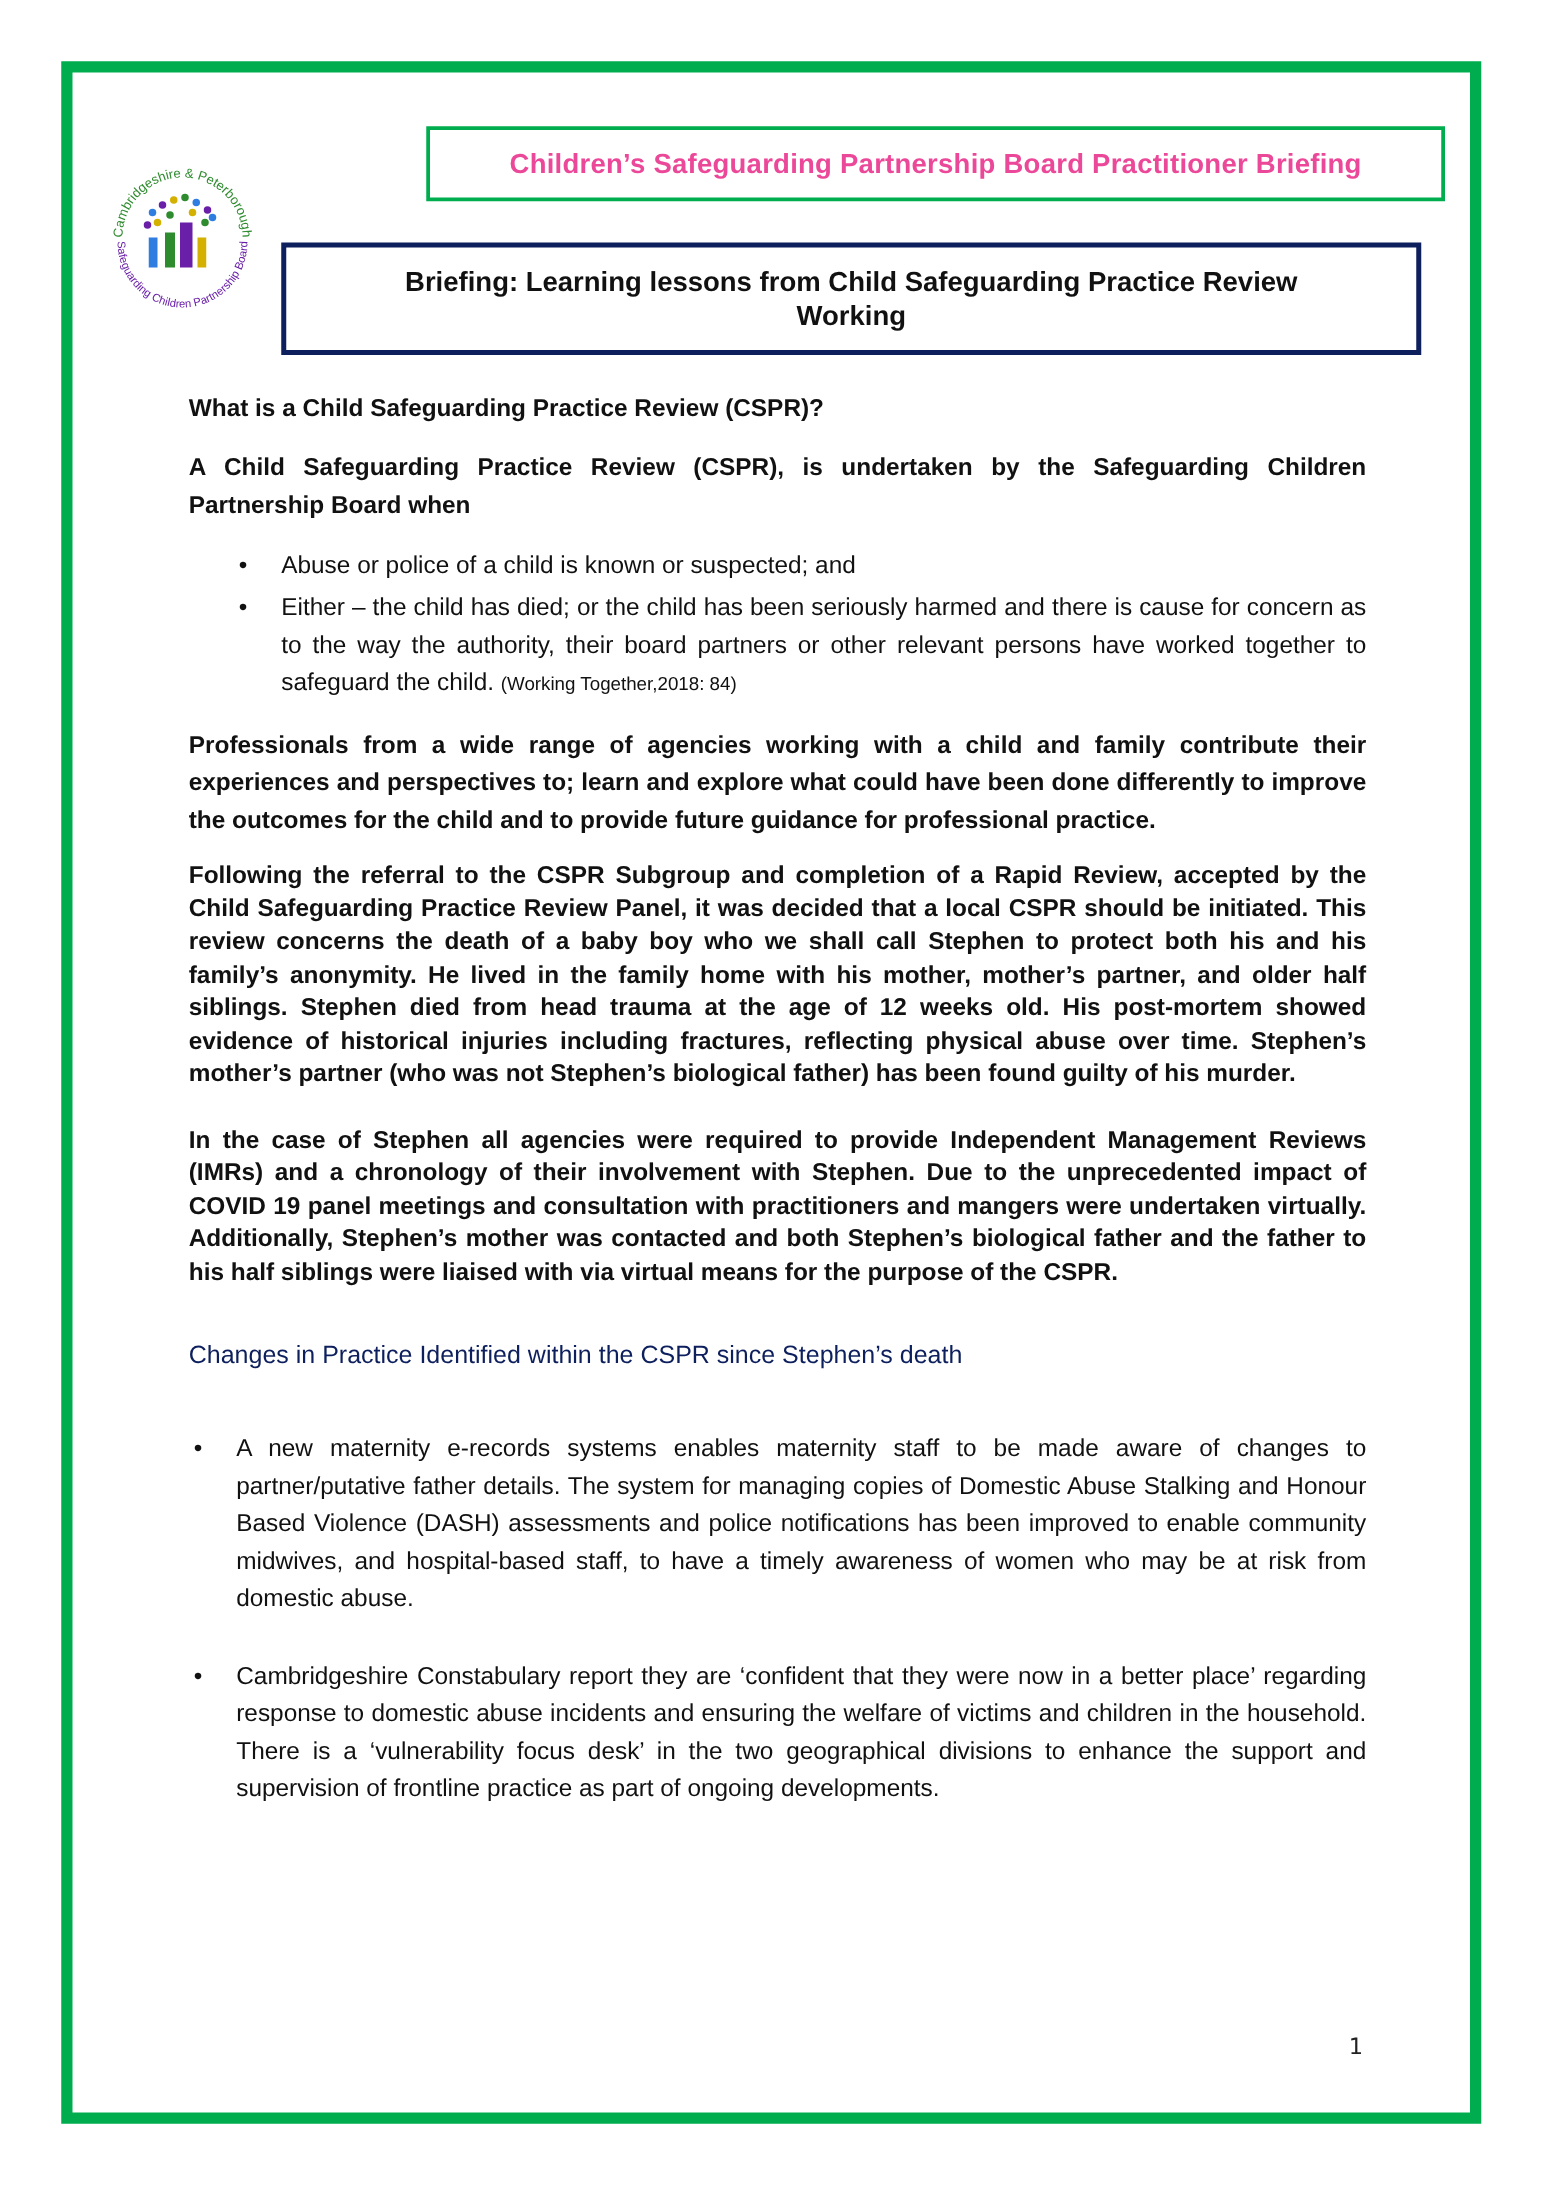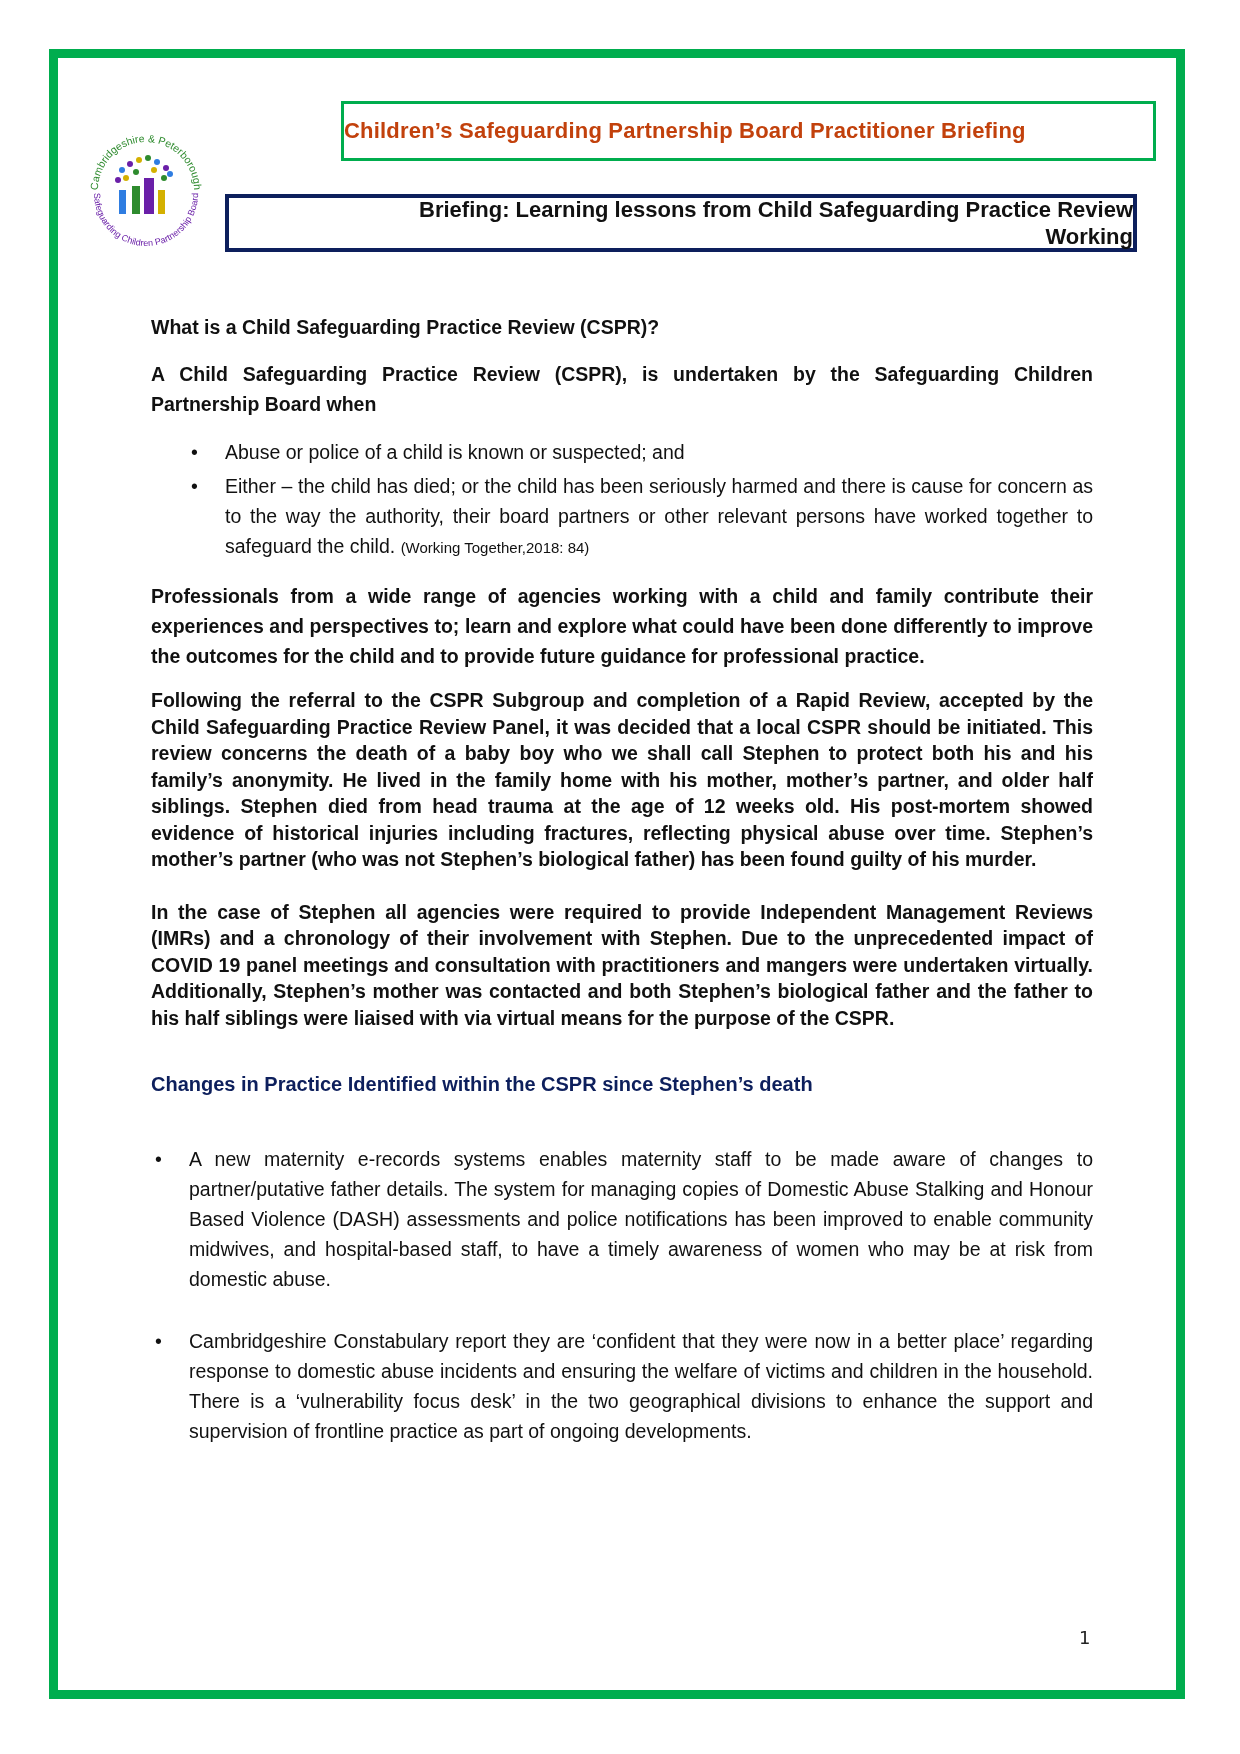--- a/index.html
+++ b/index.html
@@ -7,39 +7,39 @@
     .page-border {
       position: absolute; left: 49px; top: 49px; width: 1136px; height: 1650px;
       border: 9px solid #00ad4e; box-sizing: border-box;
     }
     .logo {
       position: absolute; left: 84px; top: 120px; width: 124px; height: 128px;
     }
     .top-banner {
       position: absolute; left: 341px; top: 101px; width: 815px; height: 60px;
       border: 3px solid #00ad4e; box-sizing: border-box;
-      display: flex; align-items: center; 
-      color: #c2410c; font-weight: bold; font-size: 22px; letter-spacing: 0.2px;
+      display: flex; align-items: center; justify-content: center;
+      color: #ec4899; font-weight: bold; font-size: 22px; letter-spacing: 0.2px;
     }
     .title-box {
-      position: absolute; left: 225px; top: 194px; width: 912px; height: 58px;
+      position: absolute; left: 225px; top: 194px; width: 912px; height: 90px;
       border: 4px solid #0d1f5c; box-sizing: border-box;
-      display: flex; flex-direction: column; align-items: flex-end; justify-content: center;
+      display: flex; flex-direction: column; align-items: center; justify-content: center;
       font-weight: bold; font-size: 22px; line-height: 27px; color: #111; text-align: center;
     }
     .content { position: absolute; left: 151px; top: 300px; width: 942px; }
     .h1 { font-weight: bold; font-size: 19.5px; margin: 16px 0 0 0; }
     p { margin: 0; font-size: 19.5px; line-height: 30px; font-weight: bold; }
     .justify { text-align: justify; }
     .tight { line-height: 26.5px; }
     ul { margin: 0; padding: 0; list-style: none; }
     li { position: relative; font-size: 19.5px; line-height: 30px; text-align: justify; }
     li .bullet { position: absolute; left: -34px; top: 0; }
     .small-cite { font-size: 15px; }
-    .section-heading { color: #0d1f5c; font-weight: bold; font-size: 20px; }
+    .section-heading { color: #0d1f5c; font-weight: normal; font-size: 20px; }
     .page-number { position: absolute; left: 1079px; top: 1627px; font-size: 18px; font-family: "DejaVu Sans", sans-serif; color: #222; }
   </style>
 </head>
 <body>
 
 <div class="page-border"></div>
 
 <div class="logo">
   <svg width="124" height="128" viewBox="0 0 124 128">
     <defs>

